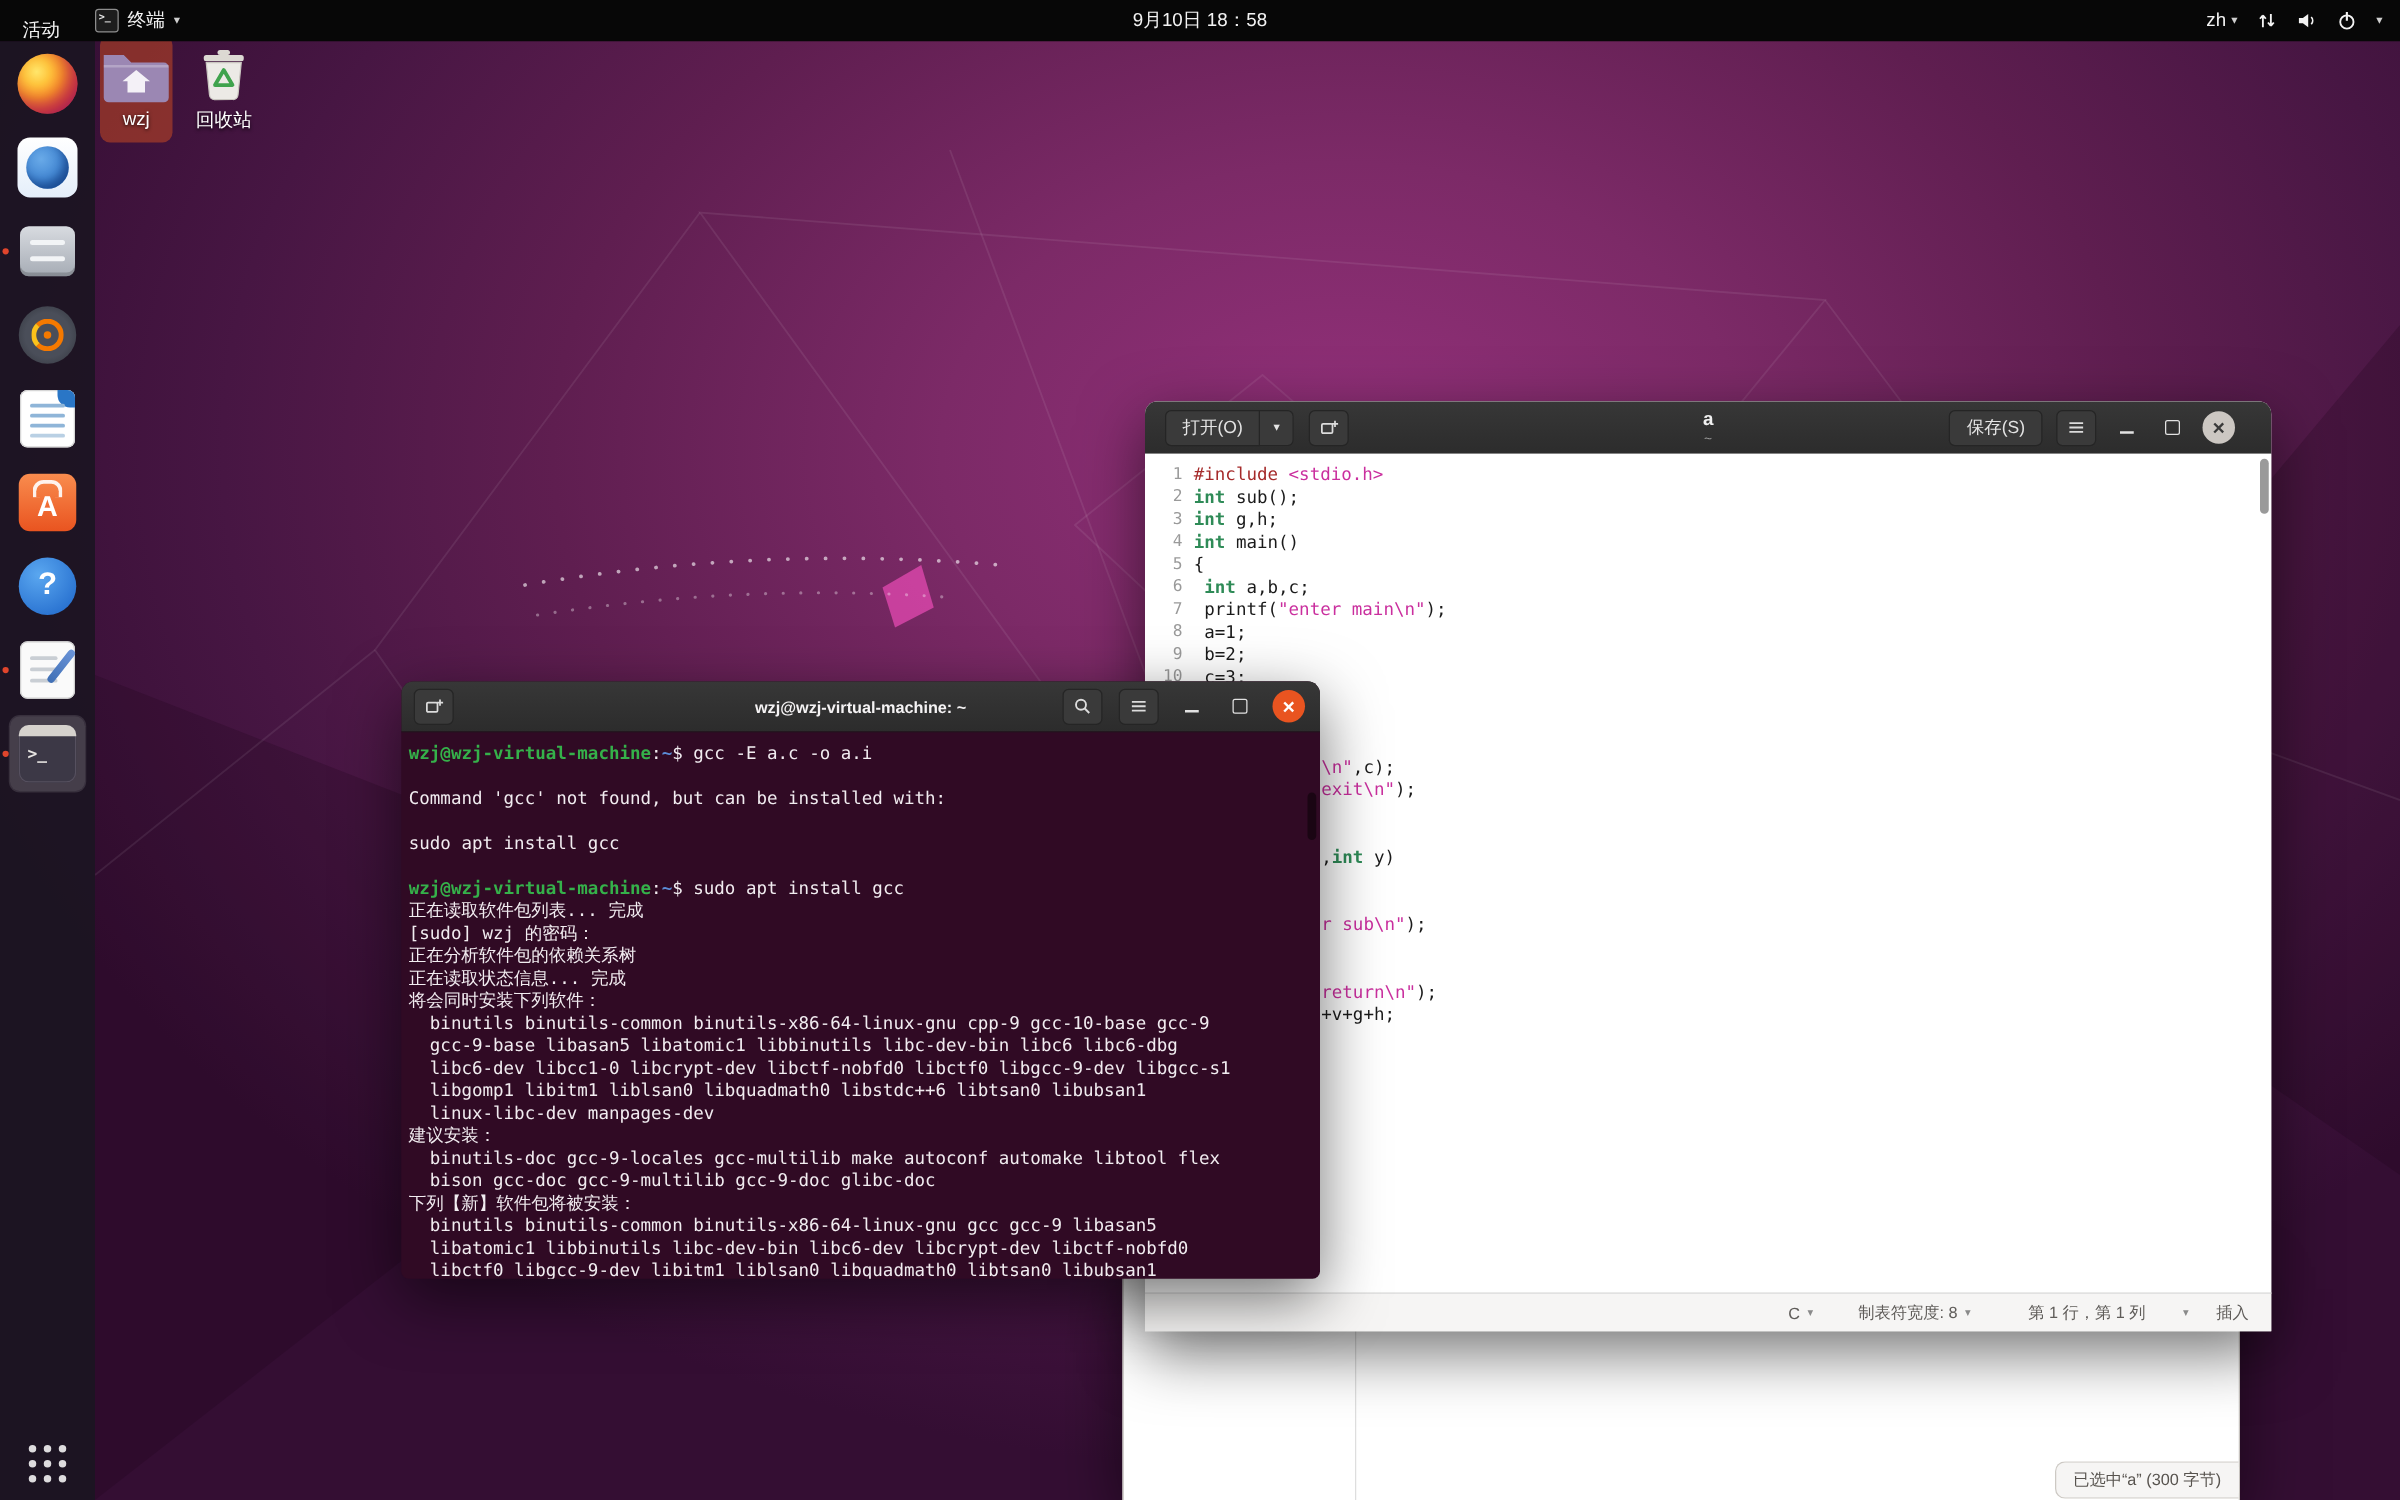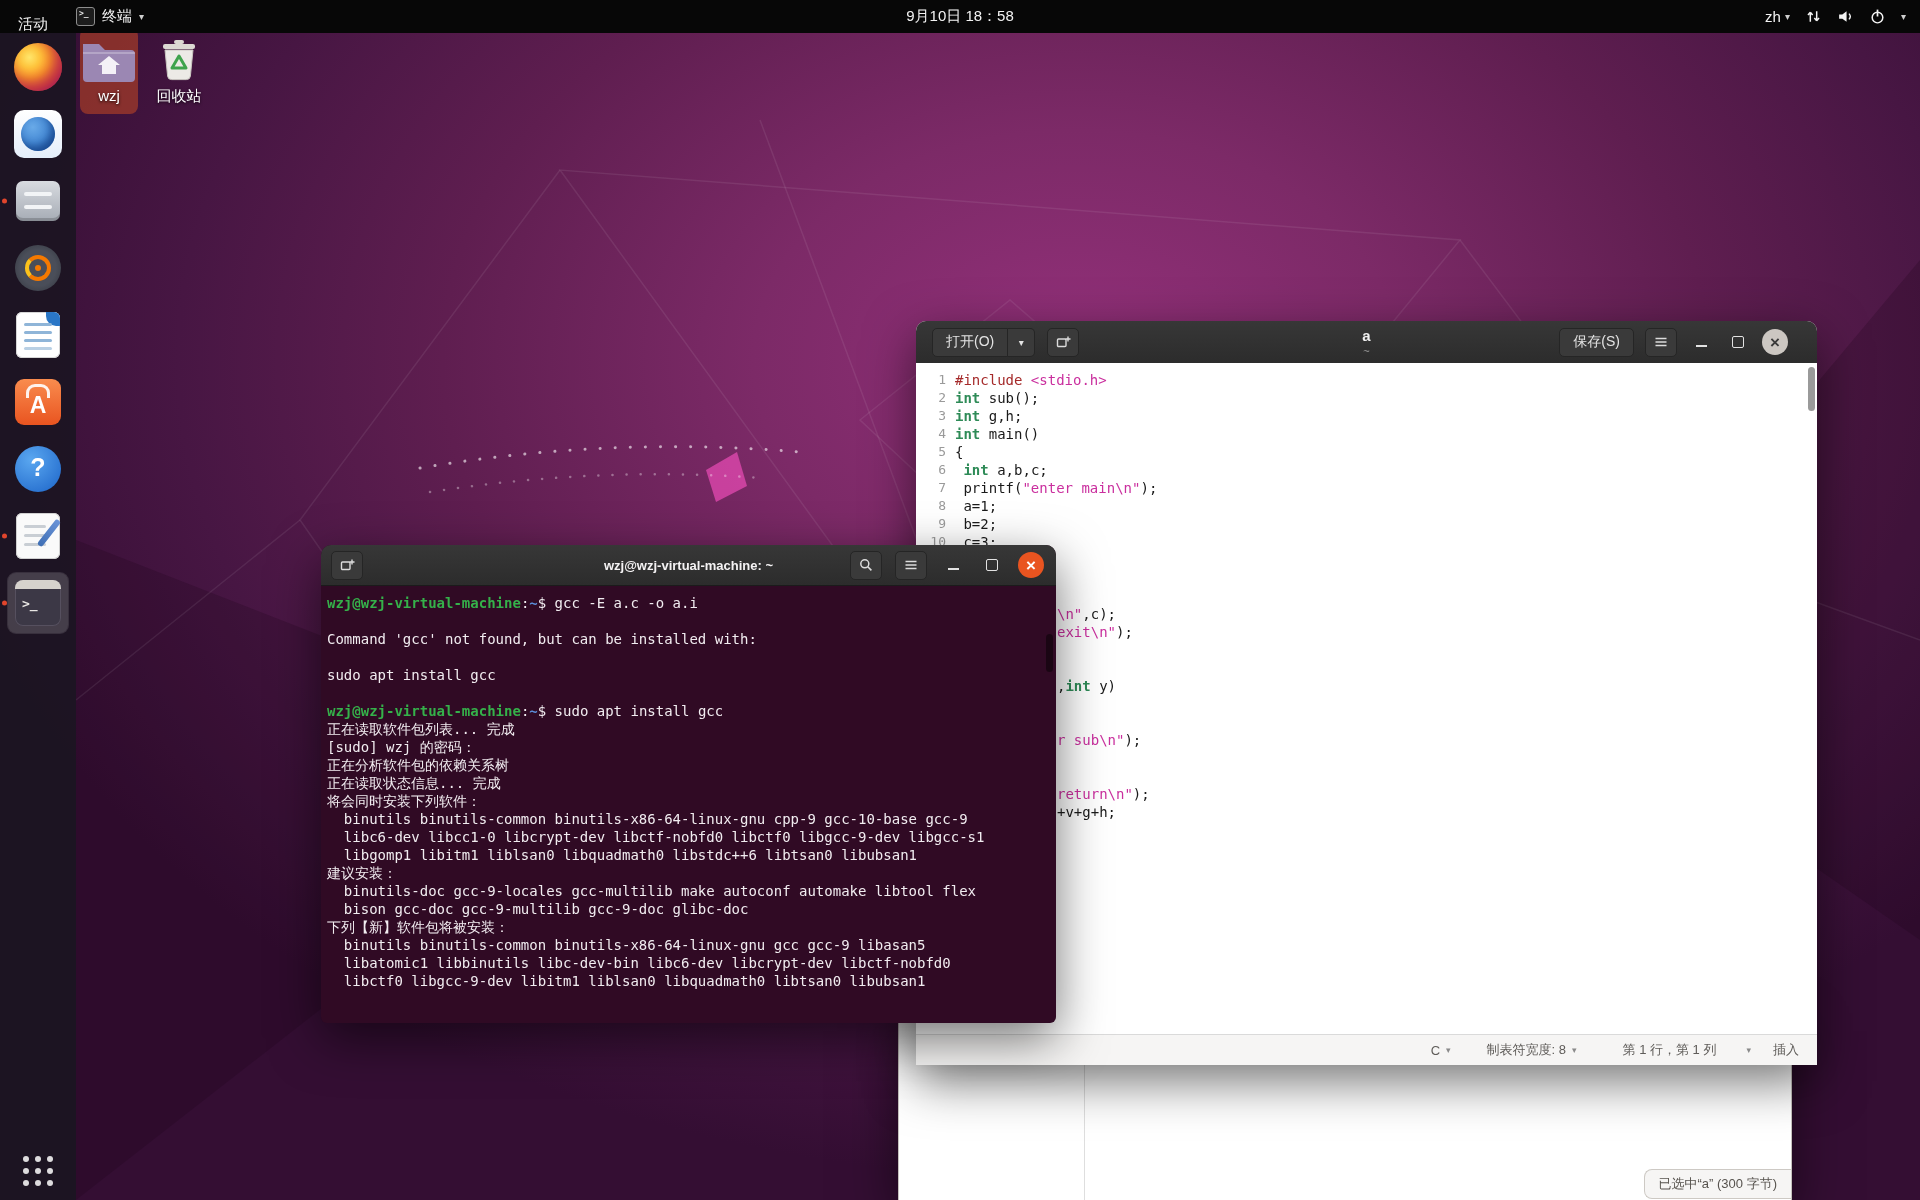--- a/index.html
+++ b/index.html
@@ -329,22 +329,24 @@
         <div class="trow"><span class="tw"></span></div>
         <div class="trow"><span class="tw">sudo apt install gcc</span></div>
         <div class="trow"><span class="tw"></span></div>
         <div class="trow"><span class="tg">wzj@wzj-virtual-machine</span><span class="tw">:</span><span class="tb">~</span><span class="tw">$ </span><span class="tw">sudo apt install gcc</span></div>
         <div class="trow"><span class="tw">正在读取软件包列表... 完成</span></div>
         <div class="trow"><span class="tw">[sudo] wzj 的密码：</span></div>
         <div class="trow"><span class="tw">正在分析软件包的依赖关系树</span></div>
         <div class="trow"><span class="tw">正在读取状态信息... 完成</span></div>
         <div class="trow"><span class="tw">将会同时安装下列软件：</span></div>
         <div class="trow"><span class="tw">  binutils binutils-common binutils-x86-64-linux-gnu cpp-9 gcc-10-base gcc-9</span></div>
+        <div class="trow"><span class="tw">  gcc-9-base libasan5 libatomic1 libbinutils libc-dev-bin libc6 libc6-dbg</span></div>
         <div class="trow"><span class="tw">  libc6-dev libcc1-0 libcrypt-dev libctf-nobfd0 libctf0 libgcc-9-dev libgcc-s1</span></div>
         <div class="trow"><span class="tw">  libgomp1 libitm1 liblsan0 libquadmath0 libstdc++6 libtsan0 libubsan1</span></div>
+        <div class="trow"><span class="tw">  linux-libc-dev manpages-dev</span></div>
         <div class="trow"><span class="tw">建议安装：</span></div>
         <div class="trow"><span class="tw">  binutils-doc gcc-9-locales gcc-multilib make autoconf automake libtool flex</span></div>
         <div class="trow"><span class="tw">  bison gcc-doc gcc-9-multilib gcc-9-doc glibc-doc</span></div>
         <div class="trow"><span class="tw">下列【新】软件包将被安装：</span></div>
         <div class="trow"><span class="tw">  binutils binutils-common binutils-x86-64-linux-gnu gcc gcc-9 libasan5</span></div>
         <div class="trow"><span class="tw">  libatomic1 libbinutils libc-dev-bin libc6-dev libcrypt-dev libctf-nobfd0</span></div>
         <div class="trow"><span class="tw">  libctf0 libgcc-9-dev libitm1 liblsan0 libquadmath0 libtsan0 libubsan1</span></div>
       </div>
     <div class="tscroll"></div>
   </div>

